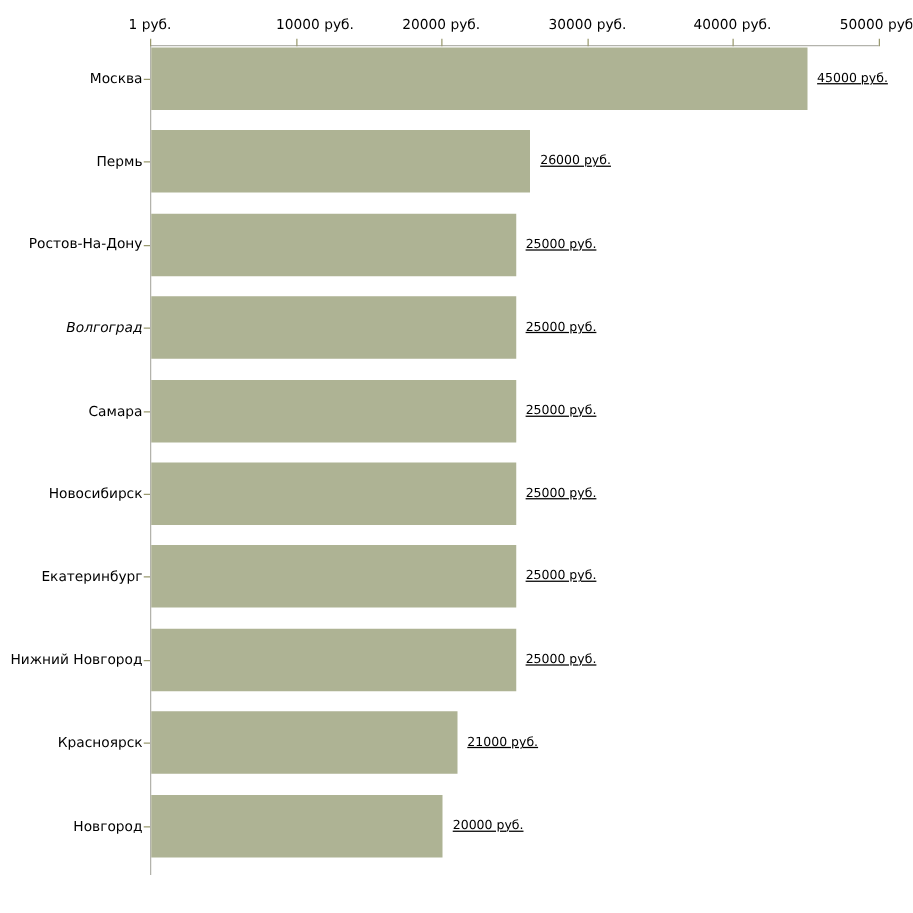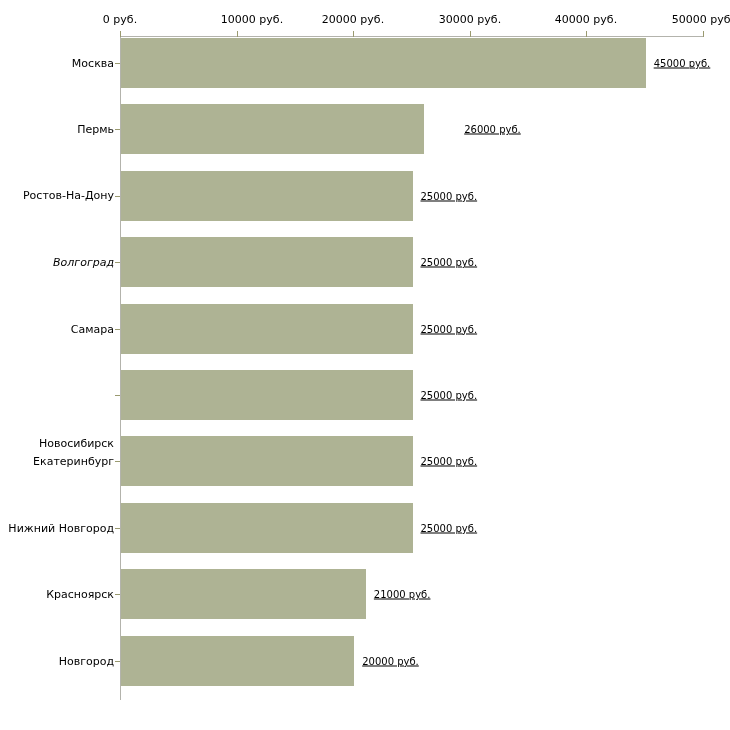--- a/index.html
+++ b/index.html
@@ -95,56 +95,56 @@
 </head>
 <body>
 
 <div id="chart-root">
 
   <div class="x-axis-line"></div>
   <div class="y-axis-line"></div>
 
   <div id="x-ticks-layer">
       <div class="x-tick" style="left: 120px;"></div>
-      <div class="x-tick-label" style="left: 120px;">0 руб.</div>
+      <div class="x-tick-label" style="left: 120px;">1 руб.</div>
       <div class="x-tick" style="left: 237px;"></div>
       <div class="x-tick-label" style="left: 252px; text-align: center;">10000 руб.</div>
       <div class="x-tick" style="left: 353px;"></div>
       <div class="x-tick-label" style="left: 353px;">20000 руб.</div>
       <div class="x-tick" style="left: 470px;"></div>
       <div class="x-tick-label" style="left: 470px;">30000 руб.</div>
       <div class="x-tick" style="left: 586px;"></div>
       <div class="x-tick-label" style="left: 586px;">40000 руб.</div>
       <div class="x-tick" style="left: 703px;"></div>
       <div class="x-tick-label" style="left: 703px;">50000 руб.</div>
     </div>
   <div id="bars-layer">
       <div class="bar" title="Москва: 45000 руб." style="top: 38px; width: 524.7px; background: rgb(174, 179, 148);"></div>
       <div class="y-tick" style="top: 63px;"></div>
       <div class="cat-label" style="top: 63px; margin-left: 15px;">Москва</div>
       <div class="bar-value" style="top: 63px; left: 653.7px;">45000 руб.</div>
       <div class="bar" title="Пермь: 26000 руб." style="top: 104.4px; width: 303.16px; background: rgb(174, 179, 148);"></div>
       <div class="y-tick" style="top: 129px;"></div>
       <div class="cat-label" style="top: 129.4px;">Пермь</div>
-      <div class="bar-value" style="top: 129.4px; left: 432.16px; margin-left: 32px;">26000 руб.</div>
+      <div class="bar-value" style="top: 129.4px; left: 432.16px;">26000 руб.</div>
       <div class="bar" title="Ростов-На-Дону: 25000 руб." style="top: 170.8px; width: 291.5px; background: rgb(174, 179, 148);"></div>
       <div class="y-tick" style="top: 196px;"></div>
       <div class="cat-label" style="top: 195px; text-align: right;">Ростов-На-Дону</div>
       <div class="bar-value" style="top: 195.8px; left: 420.5px;">25000 руб.</div>
       <div class="bar" title="Волгоград: 25000 руб." style="top: 237.2px; width: 291.5px; background: rgb(174, 179, 148);"></div>
       <div class="y-tick" style="top: 262px;"></div>
       <div class="cat-label" style="top: 262.2px; font-style: italic;">Волгоград</div>
       <div class="bar-value" style="top: 262.2px; left: 420.5px;">25000 руб.</div>
       <div class="bar" title="Самара: 25000 руб." style="top: 303.6px; width: 291.5px; background: rgb(174, 179, 148);"></div>
       <div class="y-tick" style="top: 329px;"></div>
       <div class="cat-label" style="top: 328.6px;">Самара</div>
       <div class="bar-value" style="top: 328.6px; left: 420.5px;">25000 руб.</div>
       <div class="bar" title="Новосибирск: 25000 руб." style="top: 370px; width: 291.5px; background: rgb(174, 179, 148);"></div>
       <div class="y-tick" style="top: 395px;"></div>
-      <div class="cat-label" style="top: 395px; margin-top: 48px;">Новосибирск</div>
+      <div class="cat-label" style="top: 395px;">Новосибирск</div>
       <div class="bar-value" style="top: 395px; left: 420.5px;">25000 руб.</div>
       <div class="bar" title="Екатеринбург: 25000 руб." style="top: 436.4px; width: 291.5px; background: rgb(174, 179, 148);"></div>
       <div class="y-tick" style="top: 461px;"></div>
       <div class="cat-label" style="top: 461.4px;">Екатеринбург</div>
       <div class="bar-value" style="top: 461.4px; left: 420.5px;">25000 руб.</div>
       <div class="bar" title="Нижний Новгород: 25000 руб." style="top: 502.8px; width: 291.5px; background: rgb(174, 179, 148);"></div>
       <div class="y-tick" style="top: 528px;"></div>
       <div class="cat-label" style="top: 527.8px;">Нижний Новгород</div>
       <div class="bar-value" style="top: 527.8px; left: 420.5px;">25000 руб.</div>
       <div class="bar" title="Красноярск: 21000 руб." style="top: 569.2px; width: 244.86px; background: rgb(174, 179, 148);"></div>

